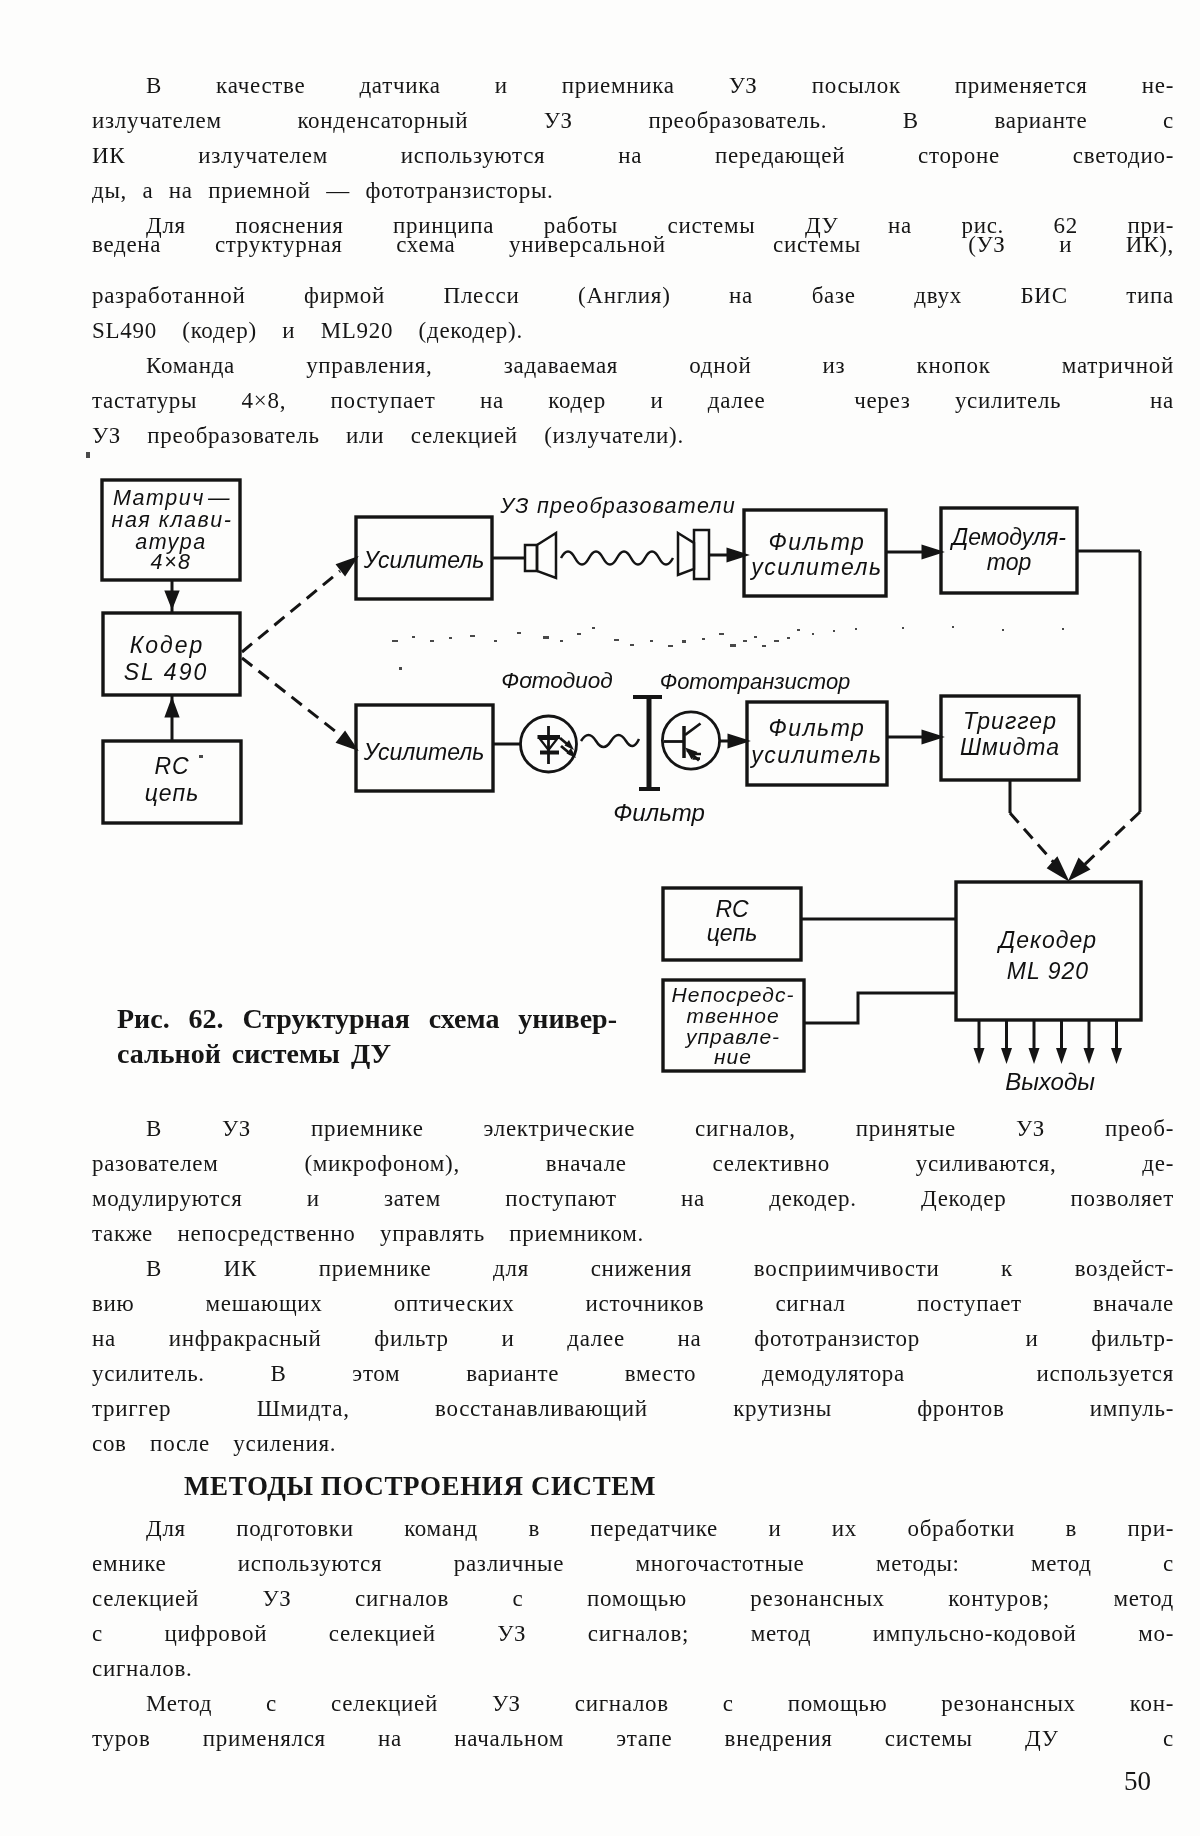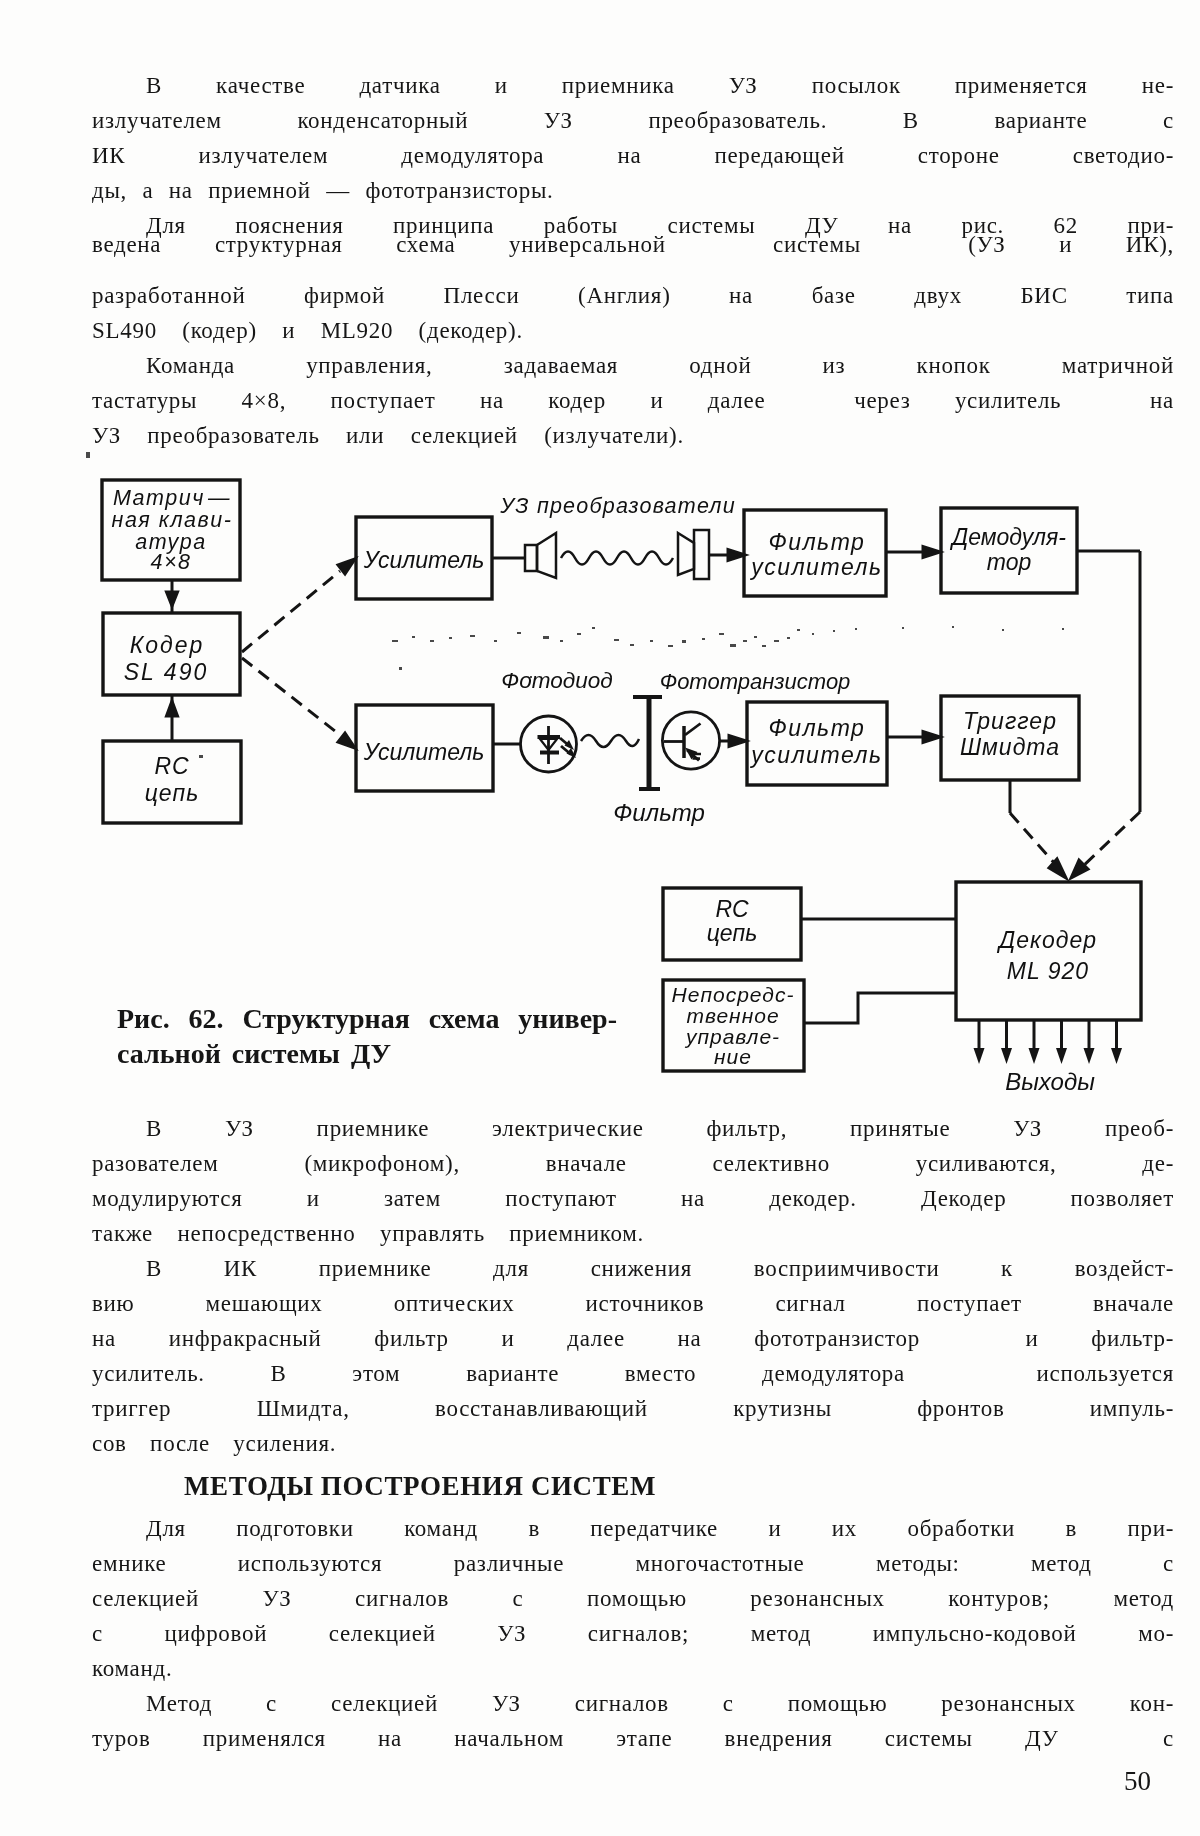--- a/index.html
+++ b/index.html
@@ -15,21 +15,21 @@
   .caplast{text-align-last:left;font-family:Liberation Serif, serif;}
   .hd{position:absolute;left:165px;font-size:27px;font-weight:bold;letter-spacing:0.6px;margin-left:19px;}
   .pg{position:absolute;font-size:27px;font-weight:normal;}
   svg text{font-family:"Liberation Sans",sans-serif;font-style:italic;fill:#111;}
 </style>
 </head>
 <body>
 
 <div class="ln ind" style="top:68px">В качестве датчика и приемника УЗ посылок применяется не-</div>
 <div class="ln" style="top:103px">излучателем конденсаторный УЗ преобразователь. В варианте с</div>
-<div class="ln" style="top:138px">ИК излучателем демодулятора на передающей стороне светодио-</div>
+<div class="ln" style="top:138px">ИК излучателем используются на передающей стороне светодио-</div>
 <div class="ln last" style="top:173px;word-spacing:9px">ды, а на приемной — фототранзисторы.</div>
 
 <div class="ln ind" style="top:208px">Для пояснения принципа работы системы ДУ на рис. 62 при-</div>
 <div class="ln" style="top:227px">ведена структурная схема универсальной &nbsp;системы &nbsp;(УЗ и ИК),</div>
 <div class="ln" style="top:278px">разработанной фирмой Плесси (Англия) на базе двух БИС типа</div>
 <div class="ln last" style="top:313px;word-spacing:19px">SL490 (кодер) и ML920 (декодер).</div>
 
 <div class="ln ind" style="top:348px">Команда управления, задаваемая одной из кнопок матричной</div>
 <div class="ln" style="top:383px">тастатуры 4×8, поступает на кодер и далее &nbsp;через усилитель &nbsp;на</div>
 <div class="ln last" style="top:418px;word-spacing:20px">УЗ преобразователь или селекцией (излучатели).</div>
@@ -220,36 +220,36 @@
 <rect x="1002" y="629" width="2" height="2"></rect>
         <rect x="1062" y="628" width="2" height="2"></rect>
 <rect x="399" y="667" width="3" height="3"></rect>
         <rect x="199" y="755" width="4" height="3"></rect>
 <rect x="530" y="676" width="2" height="2"></rect>
         <rect x="86" y="452" width="4" height="6"></rect>
 </g>
 </svg>
 </div>
 
-<div class="ln ind" style="top:1111px">В УЗ приемнике электрические фильтр, принятые УЗ преоб-</div>
+<div class="ln ind" style="top:1111px">В УЗ приемнике электрические сигналов, принятые УЗ преоб-</div>
 <div class="ln" style="top:1146px">разователем (микрофоном), вначале селективно усиливаются, де-</div>
 <div class="ln" style="top:1181px">модулируются и затем поступают на декодер. Декодер позволяет</div>
 <div class="ln last" style="top:1216px;word-spacing:18px">также непосредственно управлять приемником.</div>
 
 <div class="ln ind" style="top:1251px">В ИК приемнике для снижения восприимчивости к воздейст-</div>
 <div class="ln" style="top:1286px">вию мешающих оптических источников сигнал поступает вначале</div>
 <div class="ln" style="top:1321px">на инфракрасный фильтр и далее на фототранзистор &nbsp;и фильтр-</div>
 <div class="ln" style="top:1356px">усилитель. В этом варианте вместо демодулятора &nbsp;используется</div>
 <div class="ln" style="top:1391px">триггер Шмидта, восстанавливающий крутизны фронтов импуль-</div>
 <div class="ln last" style="top:1426px;word-spacing:17px">сов после усиления.</div>
 
 <div class="hd" style="top:1471px">МЕТОДЫ ПОСТРОЕНИЯ СИСТЕМ</div>
 
 <div class="ln ind" style="top:1511px">Для подготовки команд в передатчике и их обработки в при-</div>
 <div class="ln" style="top:1546px">емнике используются различные многочастотные методы: метод с</div>
 <div class="ln" style="top:1581px">селекцией УЗ сигналов с помощью резонансных контуров; метод</div>
 <div class="ln" style="top:1616px">с цифровой селекцией УЗ сигналов; метод импульсно-кодовой мо-</div>
-<div class="ln last" style="top:1651px">команд.</div>
+<div class="ln last" style="top:1651px">сигналов.</div>
 
 <div class="ln ind" style="top:1686px">Метод с селекцией УЗ сигналов с помощью резонансных кон-</div>
 <div class="ln" style="top:1721px">туров применялся на начальном этапе внедрения системы ДУ &nbsp;с</div>
 
 <div class="pg" style="top:1766px;left:1124px">50</div>
 
 </body></html>

